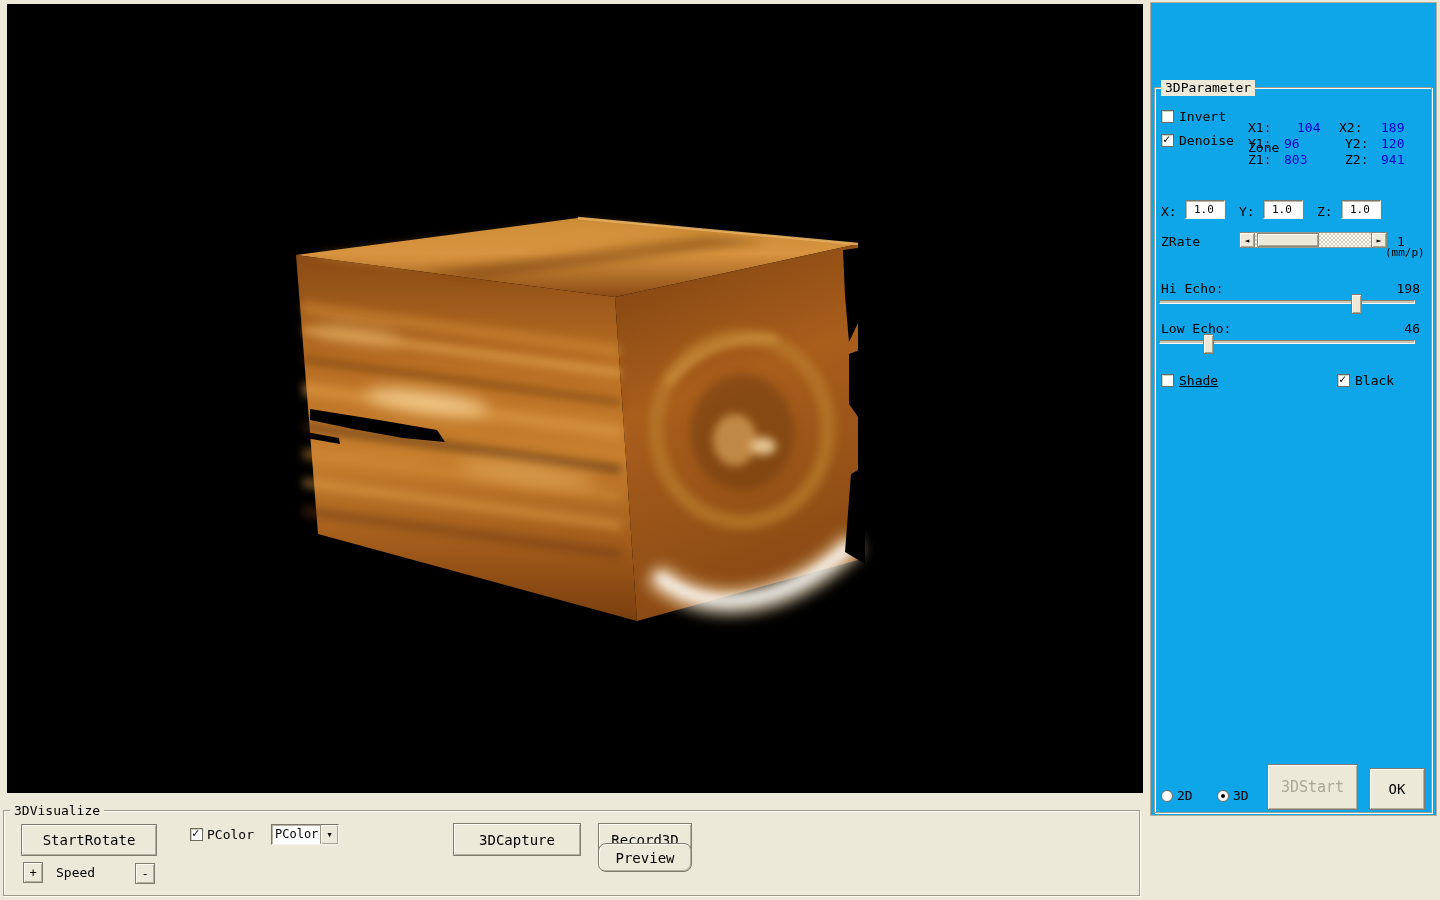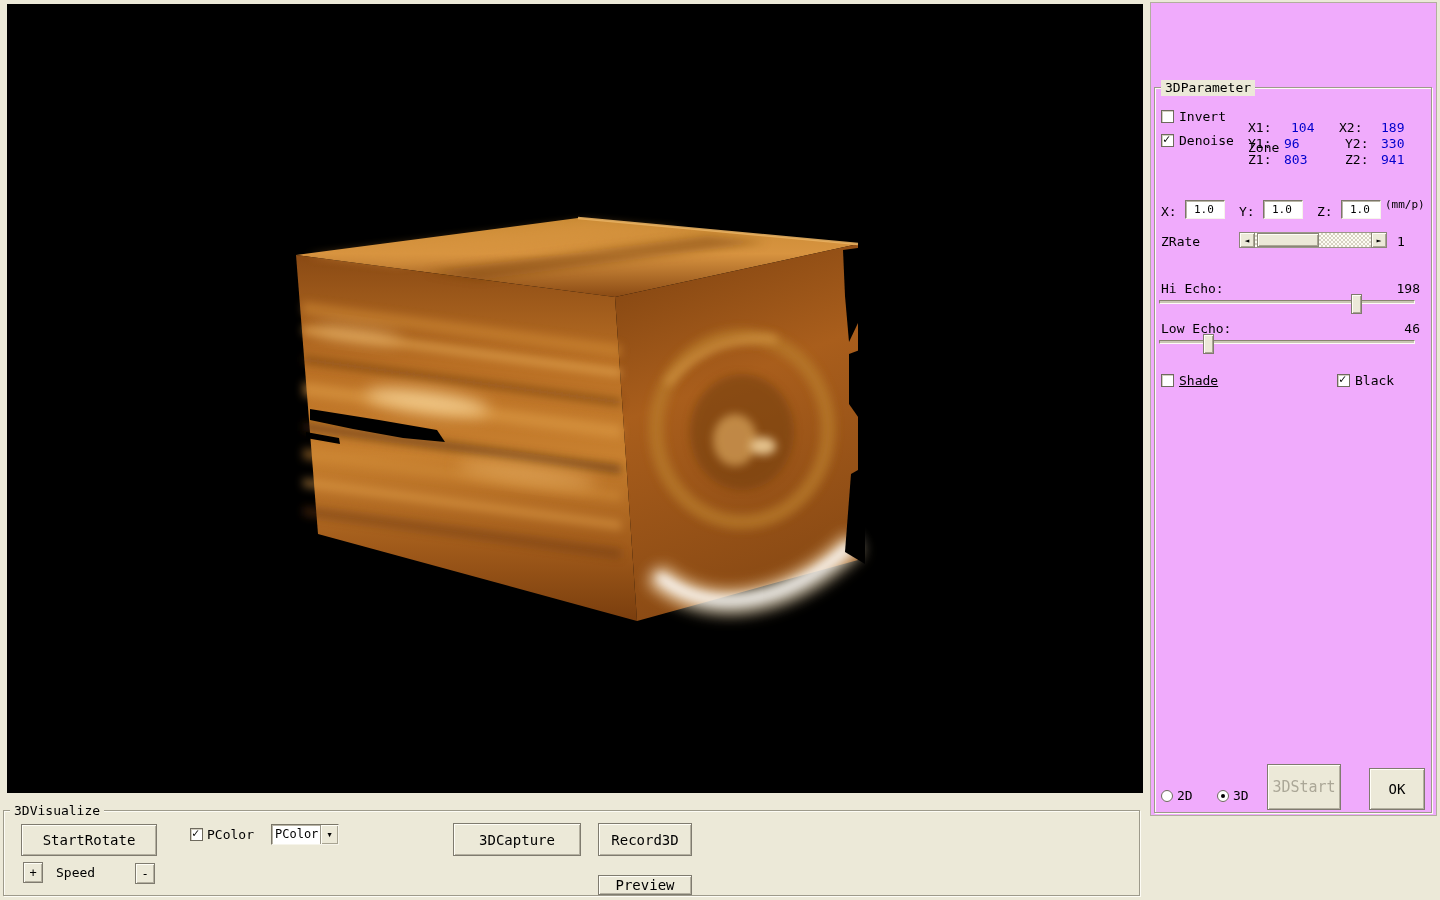--- a/index.html
+++ b/index.html
@@ -1,26 +1,26 @@
 <!DOCTYPE html>
 <html><head>
 <meta charset="utf-8">
 <style>
   html,body{margin:0;padding:0;}
   body{width:1440px;height:900px;background:#ece9d8;font-family:"DejaVu Sans Mono",monospace;font-size:13px;color:#000;}
   .window{position:relative;width:1440px;height:900px;background:#ece9d8;overflow:hidden;}
   .lbl{position:absolute;white-space:nowrap;line-height:15px;}
   .blue{color:#0000cc;}
-  .small-lbl{font-size:11px;}
+  .small-lbl{font-size:11px;margin-top:48px;}
 
   
   .viewport{position:absolute;left:7px;top:4px;width:1136px;height:789px;background:#000;}
 
   
-  .right-panel{position:absolute;left:1150px;top:2px;width:287px;height:814px;background:#f0abfc;border:1px solid #b2ae9e;box-sizing:border-box;}
+  .right-panel{position:absolute;left:1150px;top:2px;width:287px;height:814px;background:#0ea5e9;border:1px solid #b2ae9e;box-sizing:border-box;}
 
   .groupbox{position:absolute;border:1px solid #9d9a8b;box-shadow:1px 1px 0 #fdfcf5, inset 1px 1px 0 #fdfcf5;box-sizing:border-box;}
   .gb-title{position:absolute;top:-8px;left:6px;background:#ece9d8;padding:0 4px;line-height:16px;white-space:nowrap;}
 
   .param-group{left:3px;top:84px;width:278px;height:726px;}
   .visualize-group{left:3px;top:810px;width:1137px;height:86px;}
 
   
   .cb{position:absolute;width:13px;height:13px;background:#fff;border:1px solid #6e6a5e;box-sizing:border-box;box-shadow:inset 1px 1px 0 #d2cec0;}
   .cb.checked::after{content:"\2713";position:absolute;left:1px;top:-3px;font-size:12px;font-weight:bold;color:#000;}
@@ -125,27 +125,27 @@
     <div class="groupbox param-group">
       <span class="gb-title">3DParameter</span>
 
       <span class="cb" style="left:6px;top:22px;"></span>
       <span class="lbl" style="left:24px;top:21px;">Invert</span>
       <span class="cb checked" style="left:6px;top:46px;"></span>
       <span class="lbl" style="left:24px;top:45px;">Denoise</span>
 
       <span class="lbl" style="left:93px;top:17px;margin-top:35px;">Zone</span>
       <span class="lbl" style="left:93px;top:32px;">X1:</span>
-      <span class="lbl blue" style="left:136px;top:32px;">104</span>
+      <span class="lbl blue" style="left:142px;top:32px;">104</span>
       <span class="lbl" style="left:184px;top:32px;">X2:</span>
       <span class="lbl blue" style="left:226px;top:32px;">189</span>
       <span class="lbl" style="left:93px;top:48px;">Y1:</span>
       <span class="lbl blue" style="left:129px;top:48px;">96</span>
       <span class="lbl" style="left:190px;top:48px;">Y2:</span>
-      <span class="lbl blue" style="left:226px;top:48px;">330</span>
+      <span class="lbl blue" style="left:226px;top:48px;">120</span>
       <span class="lbl" style="left:93px;top:64px;">Z1:</span>
       <span class="lbl blue" style="left:129px;top:64px;">803</span>
       <span class="lbl" style="left:190px;top:64px;text-align:center;">Z2:</span>
       <span class="lbl blue" style="left:226px;top:64px;">941</span>
 
       <span class="lbl" style="left:6px;top:116px;">X:</span>
       <input class="tin" style="left: 30px; top: 112px;" value="1.0">
       <span class="lbl" style="left:84px;top:116px;">Y:</span>
       <input class="tin" style="left: 108px; top: 112px;" value="1.0">
       <span class="lbl" style="left:162px;top:116px;">Z:</span>
@@ -174,40 +174,40 @@
 
       <span class="cb" style="left:6px;top:286px;"></span>
       <span class="lbl" style="left:24px;top:285px;text-decoration:underline;">Shade</span>
       <span class="cb checked" style="left:182px;top:286px;"></span>
       <span class="lbl" style="left:200px;top:285px;">Black</span>
 
       <span class="rad" style="left:6px;top:702px;"></span>
       <span class="lbl" style="left:22px;top:700px;">2D</span>
       <span class="rad checked" style="left:62px;top:702px;"></span>
       <span class="lbl" style="left:78px;top:700px;">3D</span>
-      <div class="btn big disabled" style="left:112px;top:676px;width:74px;height:46px;">3DStart</div>
+      <div class="btn big disabled" style="left:112px;top:676px;width:91px;height:46px;">3DStart</div>
       <div class="btn" style="left:214px;top:680px;width:56px;height:42px;">OK</div>
     </div>
   </div>
 
   <div class="groupbox visualize-group">
     <span class="gb-title">3DVisualize</span>
 
     <div class="btn" style="left:17px;top:13px;width:136px;height:32px;">StartRotate</div>
 
     <span class="cb checked" style="left:186px;top:17px;"></span>
     <span class="lbl" style="left:203px;top:16px;">PColor</span>
 
     <div class="dropdown" style="left:267px;top:13px;width:68px;height:21px;">
       <span class="dd-text">PColor</span>
       <span class="dd-btn">▼</span>
     </div>
 
     <div class="btn" style="left:449px;top:12px;width:128px;height:33px;">3DCapture</div>
     <div class="btn" style="left:594px;top:12px;width:94px;height:33px;">Record3D</div>
-    <div class="btn" style="left:594px;top:64px;width:94px;height:20px;">Preview</div>
+    <div class="btn" style="left:594px;top:32px;width:94px;height:29px;border-radius:8px;">Preview</div>
 
     <div class="btn small" style="left:19px;top:51px;width:20px;height:21px;">+</div>
     <span class="lbl" style="left:52px;top:54px;">Speed</span>
     <div class="btn small" style="left:131px;top:52px;width:20px;height:21px;">-</div>
   </div>
 
 </div>
 
 </body></html>

